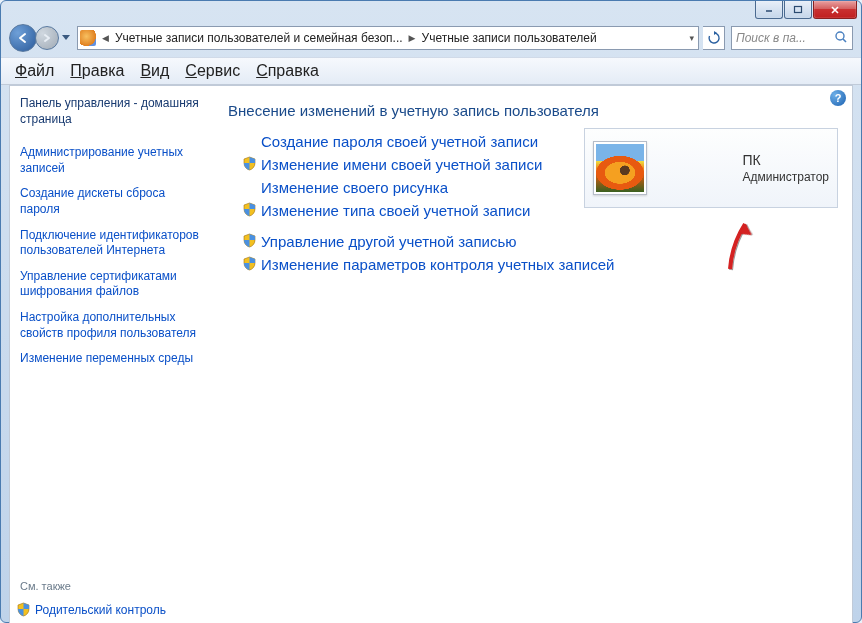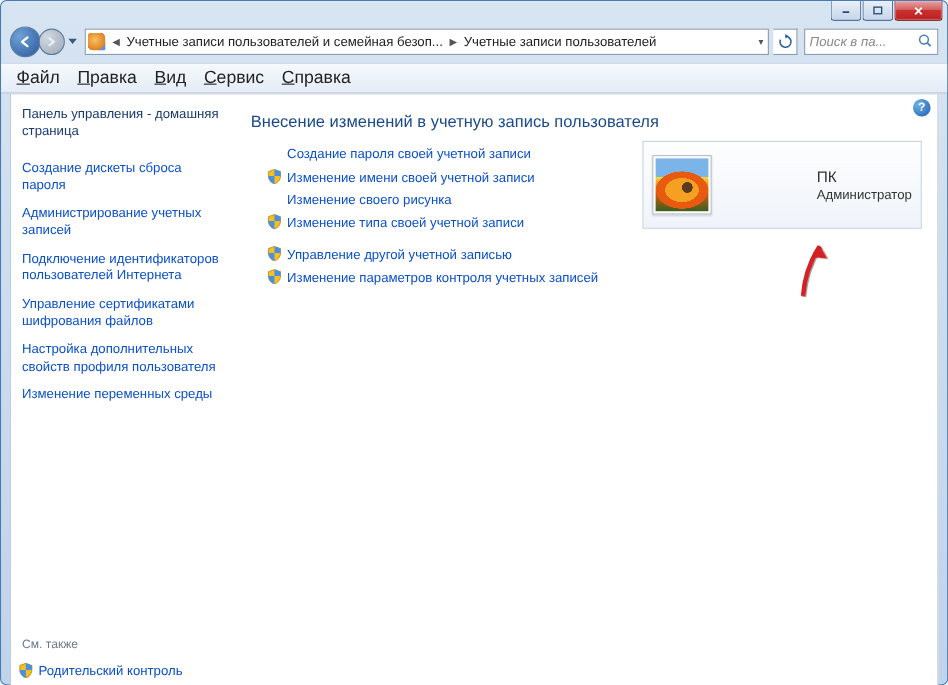--- a/index.html
+++ b/index.html
@@ -212,24 +212,24 @@
       cursor: pointer;
     }
     .heading {
       font-size: 15px;
       color: #1a4a8a;
       margin-bottom: 14px;
     }
     .task-group { margin-left: 14px; margin-bottom: 14px; }
     .task {
       display: flex;
-      align-items: flex-end;
+      align-items: flex-start;
       gap: 4px;
       margin-bottom: 6px;
-      font-size: 12px;
+      font-size: 15px;
     }
     .task a {
       color: #0a50c8;
       cursor: pointer;
     }
     .shield {
       width: 15px;
       height: 15px;
       display: inline-flex;
     }
@@ -361,22 +361,22 @@
     <div class="menu-item"><u>С</u><span>ервис</span></div>
     <div class="menu-item"><u>С</u><span>правка</span></div>
   </div>
 
   <div class="body">
 
     <div class="sidebar">
       <div class="side-links">
         <span class="side-link dark">Панель управления - домашняя страница</span>
         <div style="height:8px"></div>
+        <span class="side-link">Администрирование учетных записей</span>
         <span class="side-link">Создание дискеты сброса пароля</span>
-        <span class="side-link">Администрирование учетных записей</span>
         <span class="side-link">Подключение идентификаторов пользователей Интернета</span>
         <span class="side-link">Управление сертификатами шифрования файлов</span>
         <span class="side-link">Настройка дополнительных свойств профиля пользователя</span>
         <span class="side-link">Изменение переменных среды</span>
       </div>
       <div class="see-also">См. также</div>
       <div class="see-also-item" style="padding-left:6px">
         <span class="shield">
           <svg width="15" height="15">
               <path d="M7.5,1 L13,3 V7 C13,11 10,13.5 7.5,14 C5,13.5 2,11 2,7 V3 Z" fill="#f3c020" stroke="#a07010" stroke-width="0.6"></path>

